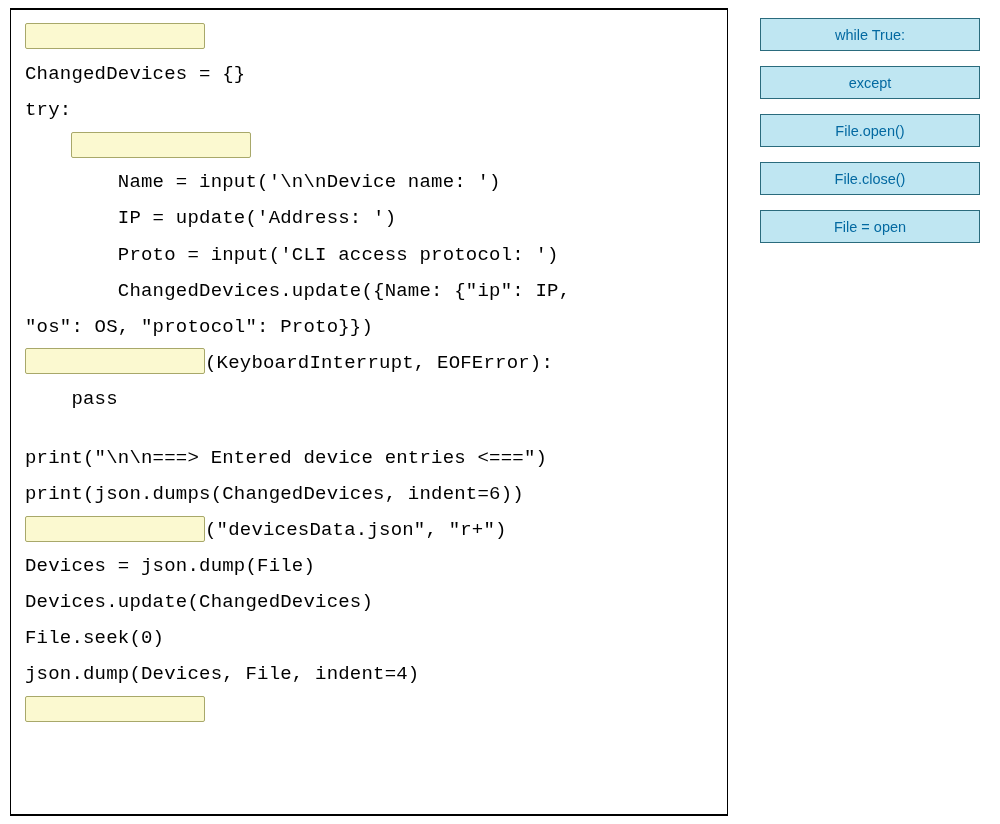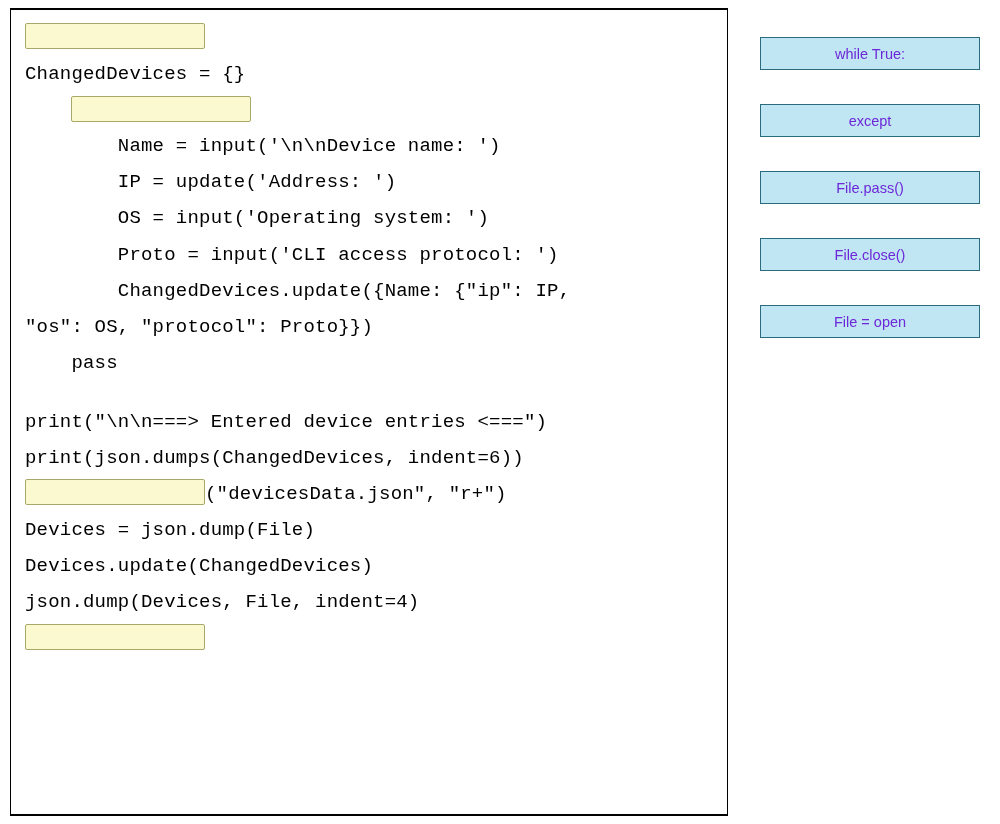--- a/index.html
+++ b/index.html
@@ -60,53 +60,54 @@
   .choice {
     width: 220px;
     height: 33px;
     background: #bfe6f2;
     border: 1px solid #2a6b7d;
     display: flex;
     align-items: center;
     justify-content: center;
     font-family: Arial, Helvetica, sans-serif;
     font-size: 14.5px;
-    color: #6d28d9;
+    color: #0369a1;
     cursor: move;
     user-select: none;
-    margin-top: 19px;
   }
 </style>
 </head>
 <body>
 
 <div class="container">
 
   <div class="code-panel">
     <div class="code-line"><span class="drop-slot"></span></div>
     <div class="code-line">ChangedDevices = {}</div>
+    <div class="code-line">try:</div>
     <div class="code-line">    <span class="drop-slot"></span></div>
     <div class="code-line">        Name = input('\n\nDevice name: ')</div>
     <div class="code-line">        IP = update('Address: ')</div>
-    <div class="code-line">        OS = input('Operating system: ')</div>
     <div class="code-line">        Proto = input('CLI access protocol: ')</div>
     <div class="code-line">        ChangedDevices.update({Name: {"ip": IP,</div>
     <div class="code-line">"os": OS, "protocol": Proto}})</div>
+    <div class="code-line"><span class="drop-slot"></span><span>(KeyboardInterrupt, EOFError):</span></div>
     <div class="code-line">    pass</div>
     <div class="code-line" style="line-height:1.2;"> </div>
     <div class="code-line">print("\n\n===&gt; Entered device entries &lt;===")</div>
     <div class="code-line">print(json.dumps(ChangedDevices, indent=6))</div>
     <div class="code-line"><span class="drop-slot"></span><span>("devicesData.json", "r+")</span></div>
     <div class="code-line">Devices = json.dump(File)</div>
     <div class="code-line">Devices.update(ChangedDevices)</div>
+    <div class="code-line">File.seek(0)</div>
     <div class="code-line">json.dump(Devices, File, indent=4)</div>
     <div class="code-line"><span class="drop-slot"></span></div>
   </div>
 
   <div class="choices">
     <div class="choice">while True:</div>
     <div class="choice">except</div>
-    <div class="choice">File.pass()</div>
+    <div class="choice">File.open()</div>
     <div class="choice">File.close()</div>
     <div class="choice">File = open</div>
   </div>
 
 </div>
 
 </body></html>

